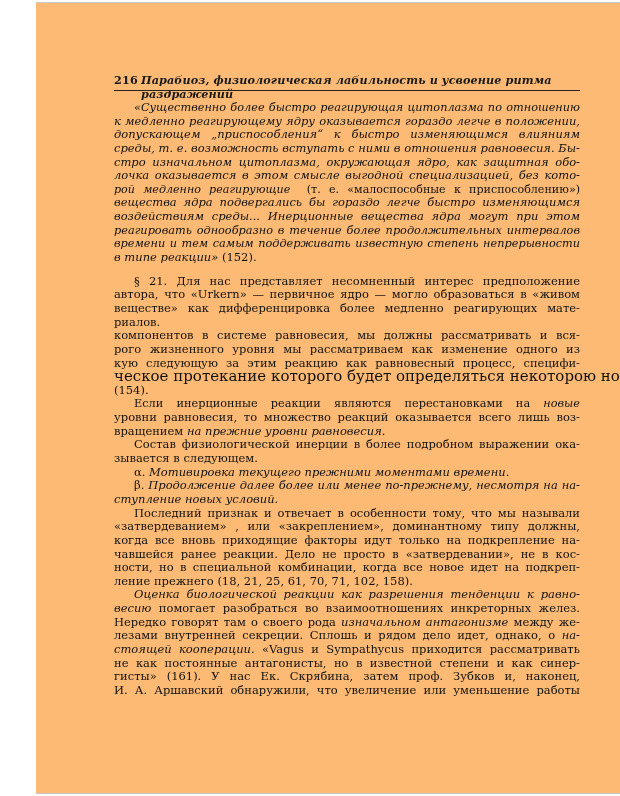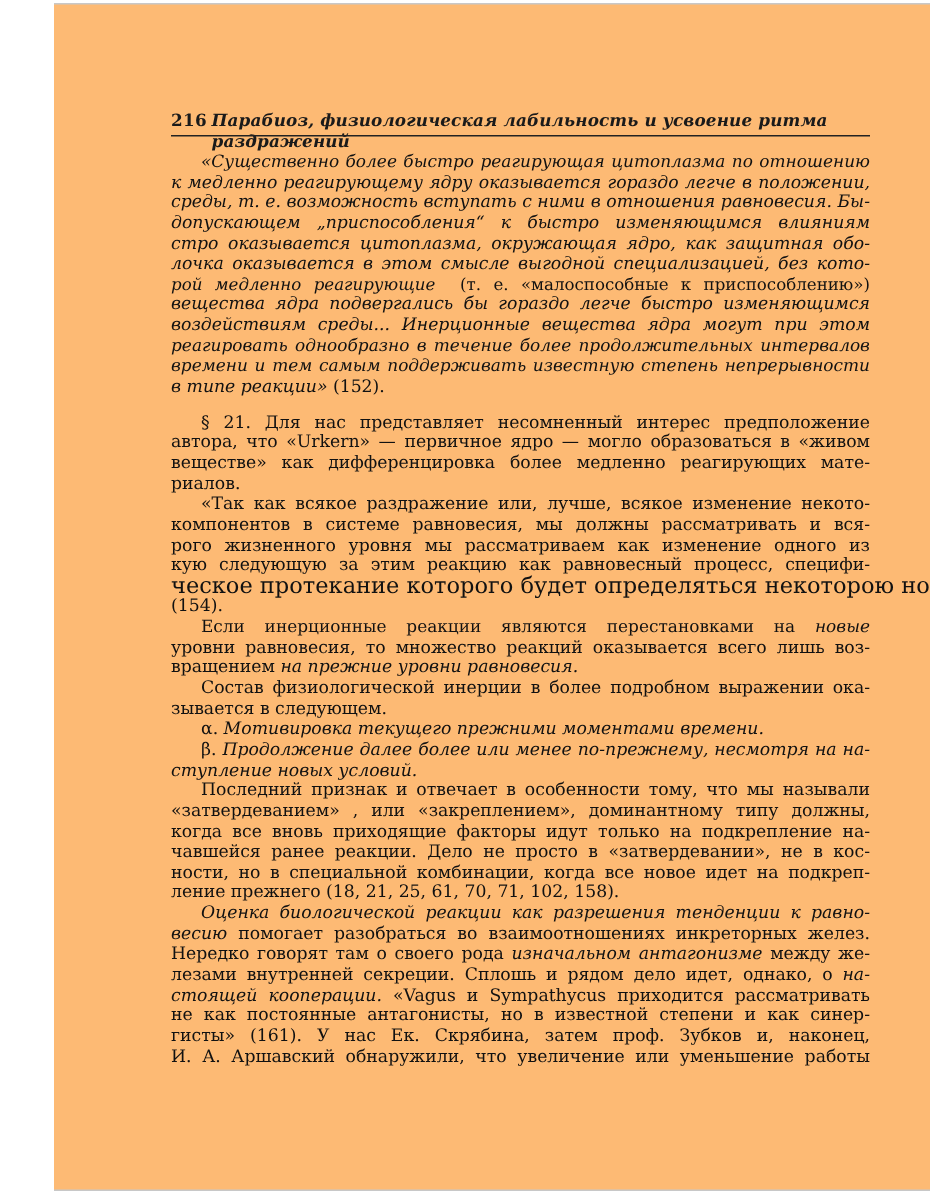--- a/index.html
+++ b/index.html
@@ -39,43 +39,42 @@
     <span class="pg">216</span>
     <span class="title">Парабиоз, физиологическая лабильность и усвоение ритма раздражений</span>
   </div>
   <div class="rule"></div>
 
   <div class="body-text">
 
     <div>
       <span class="line ind it" style="font-size: 11.3px;">«Существенно более быстро реагирующая цитоплазма по отношению</span>
       <span class="line it" style="font-size: 11.5px;">к медленно реагирующему ядру оказывается гораздо легче в положении,</span>
+      <span class="line it" style="font-size: 11.5px;">допускающем „приспособления“ к быстро изменяющимся влияниям</span>
       <span class="line it" style="font-size: 11.5px;">среды, т. е. возможность вступать с ними в отношения равновесия. Бы-</span>
-      <span class="line it" style="font-size: 11.5px;">допускающем „приспособления“ к быстро изменяющимся влияниям</span>
-      <span class="line it" style="font-size: 11.5px;">стро оказывается цитоплазма, окружающая ядро, как защитная обо-</span>
+      <span class="line it" style="font-size: 11.5px;">стро изначальном цитоплазма, окружающая ядро, как защитная обо-</span>
       <span class="line it" style="font-size: 11.5px;">лочка оказывается в этом смысле выгодной специализацией, без кото-</span>
       <span class="line" style="font-size: 11.1px;"><span class="it">рой медленно реагирующие</span>&nbsp;&nbsp;<span>(т. е. «малоспособные к приспособлению»)</span></span>
       <span class="line it" style="font-size: 11.5px;">вещества ядра подвергались бы гораздо легче быстро изменяющимся</span>
       <span class="line it" style="font-size: 11.5px;">воздействиям среды... Инерционные вещества ядра могут при этом</span>
       <span class="line it" style="font-size: 11.3px;">реагировать однообразно в течение более продолжительных интервалов</span>
       <span class="line it" style="font-size: 11.3px;">времени и тем самым поддерживать известную степень непрерывности</span>
       <span class="line last" style="font-size: 11.5px;"><span class="it">в типе реакции»</span><span> (152).</span></span>
     </div>
 
     <span class="gap"></span>
 
     <div>
       <span class="line ind" style="font-size: 11.5px;">§ 21. Для нас представляет несомненный интерес предположение</span>
       <span class="line" style="font-size: 11.5px;">автора, что «Urkern» — первичное ядро — могло образоваться в «живом</span>
       <span class="line" style="font-size: 11.5px;">веществе» как дифференцировка более медленно реагирующих мате-</span>
       <span class="line last" style="font-size: 11.5px;">риалов.</span>
     </div>
 
     <div>
-      <span class="line ind" style="font-size: 11.5px;">«Так как всякое раздражение или, лучше, всякое изменение некото-</span>
       <span class="line" style="font-size: 11.5px;">компонентов в системе равновесия, мы должны рассматривать и вся-</span>
       <span class="line" style="font-size: 11.5px;">рого жизненного уровня мы рассматриваем как изменение одного из</span>
       <span class="line" style="font-size: 11.5px;">кую следующую за этим реакцию как равновесный процесс, специфи-</span>
       <span class="line" style="font-size: 15px;">ческое протекание которого будет определяться некоторою нормою»</span>
       <span class="line last" style="font-size: 11.5px;">(154).</span>
     </div>
 
     <div>
       <span class="line ind" style="font-size: 11.3px;"><span>Если инерционные реакции являются перестановками на</span> <span class="it">новые</span></span>
       <span class="line" style="font-size: 11.5px;">уровни равновесия, то множество реакций оказывается всего лишь воз-</span>

